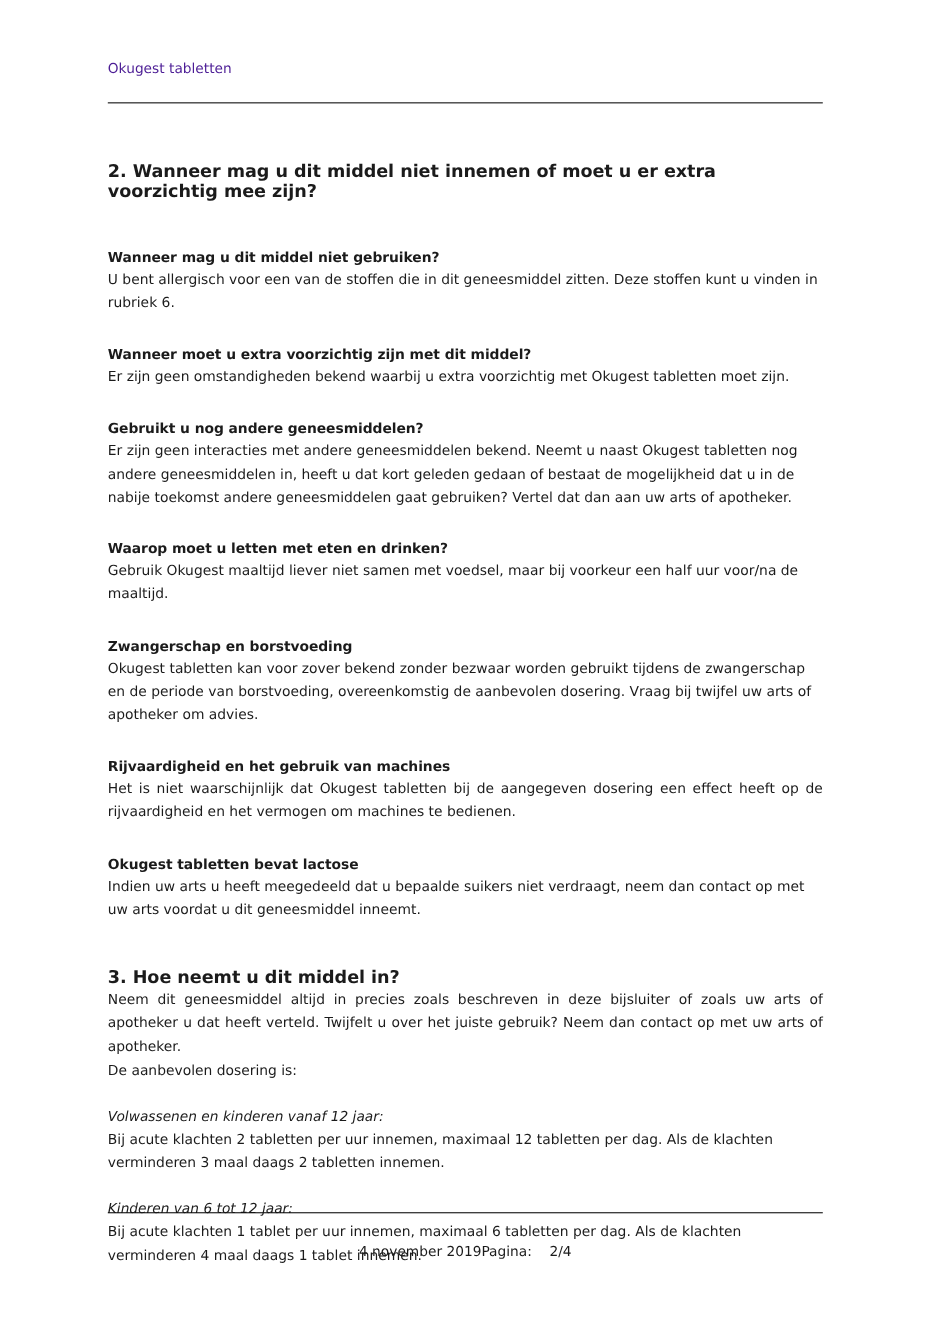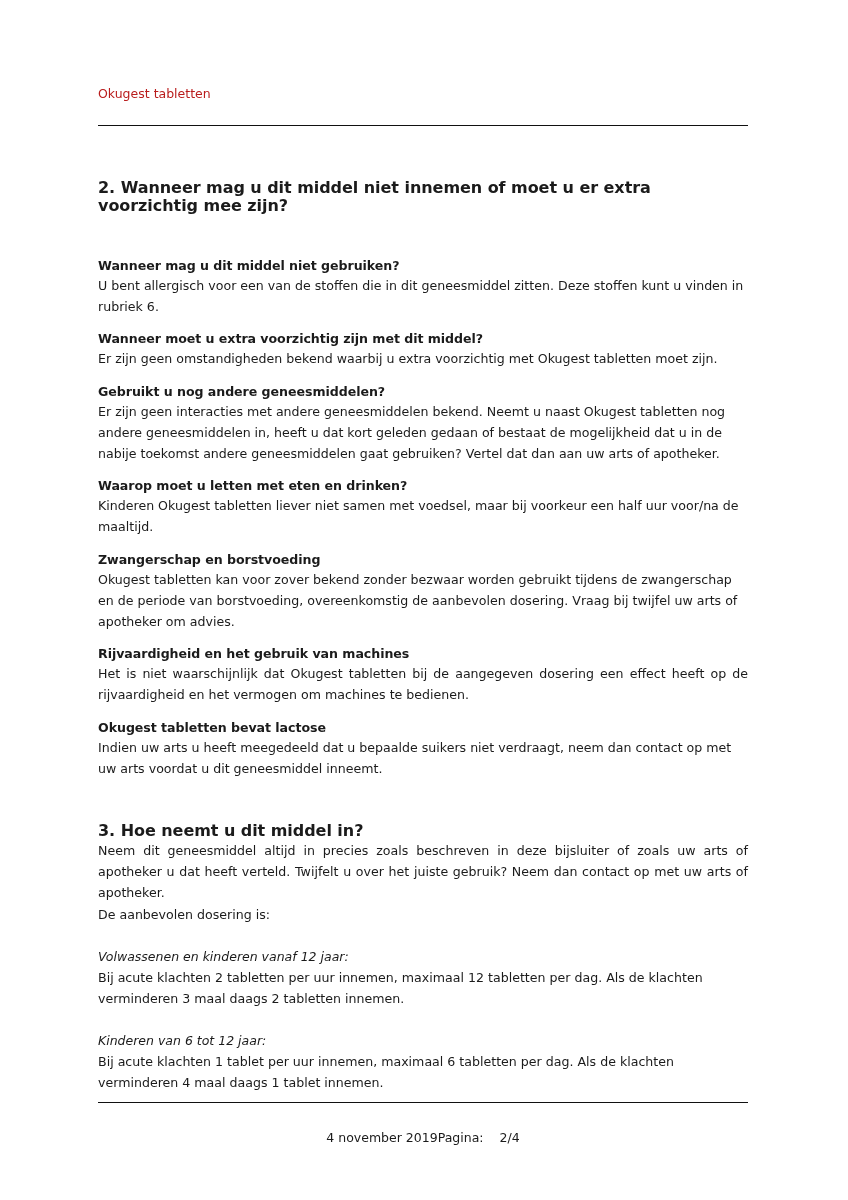--- a/index.html
+++ b/index.html
@@ -28,22 +28,21 @@
     left: 98px;
     top: 0;
     width: 650px;
   }
 
   
   .doc-header {
     padding-top: 53px;
     font-size: 12.5px;
     line-height: 17px;
-    color: #b91c1c;
-    margin-top: 32px;
+    color: #4c1d95;
   }
   .rule {
     border: 0;
     border-top: 1.4px solid #111111;
     margin: 0;
     width: 650px;
   }
   .rule-top {
     margin-top: 23px;
   }
@@ -83,21 +82,21 @@
   }
 
   .em-line {
     font-size: 12.5px;
     font-style: italic;
     line-height: 21px;
     margin: 0;
   }
 
   
-  .blk { margin-top: 12px; }
+  .blk { margin-top: 27px; }
   .blk-first { margin-top: 41px; }
   .gap-sm { margin-top: 21px; }
   .gap-md { margin-top: 24px; }
 
   
   .footer-wrap {
     position: absolute;
     left: 98px;
     top: 1102px;
     width: 650px;
@@ -136,21 +135,21 @@
         <p class="para">Er zijn geen omstandigheden bekend waarbij u extra voorzichtig met Okugest tabletten moet zijn.</p>
       </div>
 
       <div class="blk">
         <h3 class="sub-title">Gebruikt u nog andere geneesmiddelen?</h3>
         <p class="para">Er zijn geen interacties met andere geneesmiddelen bekend. Neemt u naast Okugest tabletten nog andere geneesmiddelen in, heeft u dat kort geleden gedaan of bestaat de mogelijkheid dat u in de nabije toekomst andere geneesmiddelen gaat gebruiken? Vertel dat dan aan uw arts of apotheker.</p>
       </div>
 
       <div class="blk">
         <h3 class="sub-title">Waarop moet u letten met eten en drinken?</h3>
-        <p class="para">Kinderen Okugest tabletten liever niet samen met voedsel, maar bij voorkeur een half uur voor/na de maaltijd.</p>
+        <p class="para">Gebruik Okugest maaltijd liever niet samen met voedsel, maar bij voorkeur een half uur voor/na de maaltijd.</p>
       </div>
 
       <div class="blk">
         <h3 class="sub-title">Zwangerschap en borstvoeding</h3>
         <p class="para">Okugest tabletten kan voor zover bekend zonder bezwaar worden gebruikt tijdens de zwangerschap en de periode van borstvoeding, overeenkomstig de aanbevolen dosering. Vraag bij twijfel uw arts of apotheker om advies.</p>
       </div>
 
       <div class="blk">
         <h3 class="sub-title">Rijvaardigheid en het gebruik van machines</h3>
         <p class="para justify">Het is niet waarschijnlijk dat Okugest tabletten bij de aangegeven dosering een effect heeft op de rijvaardigheid en het vermogen om machines te bedienen.</p>

